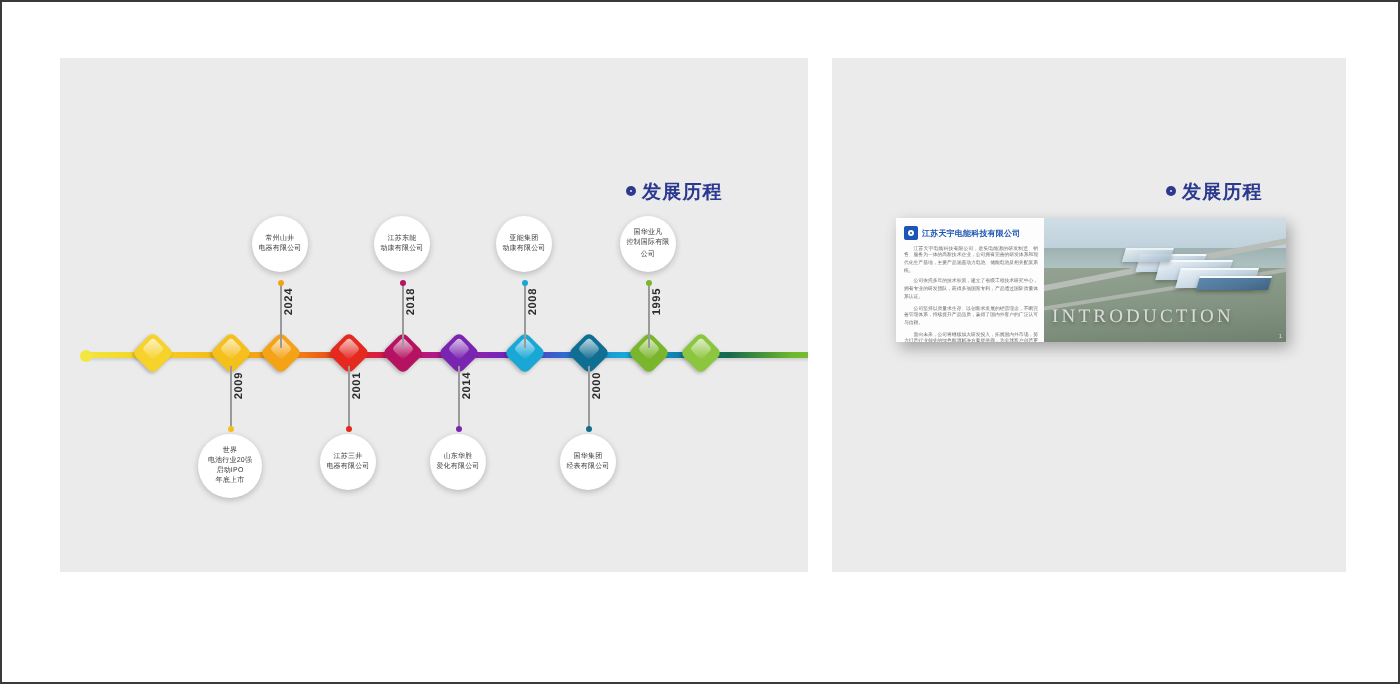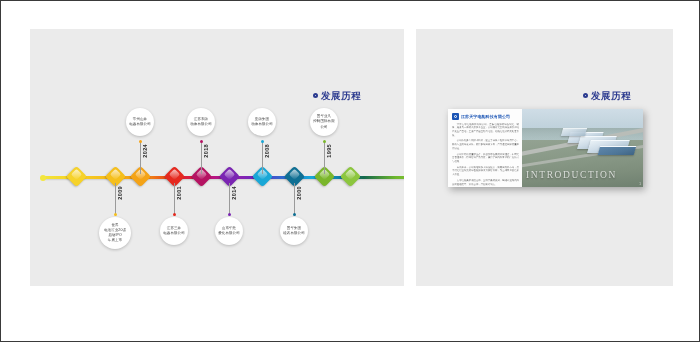--- a/index.html
+++ b/index.html
@@ -136,21 +136,21 @@
     color:#3a3a3a;
     letter-spacing:.1px;
     padding:0 3px;
     display:block;
   }
 
   
   .brochure{
     position:absolute;
     left:32px; top:80px;
-    width:195px; height:78px;
+    width:195px; height:62px;
     background:#ffffff;
     box-shadow:2px 3px 7px rgba(0,0,0,.3);
     display:flex;
     overflow:hidden;
   }
   .broch-left{
     width:74px;
     padding:4px 3px 3px 4px;
     box-sizing:border-box;
     background:#fdfdfd;

